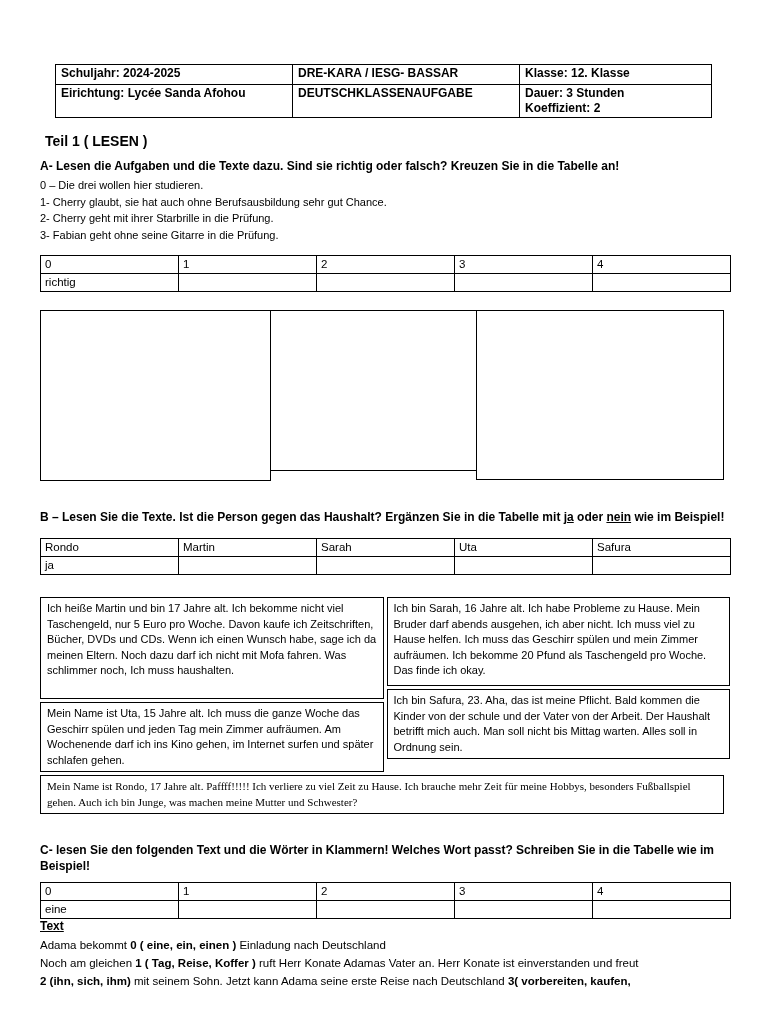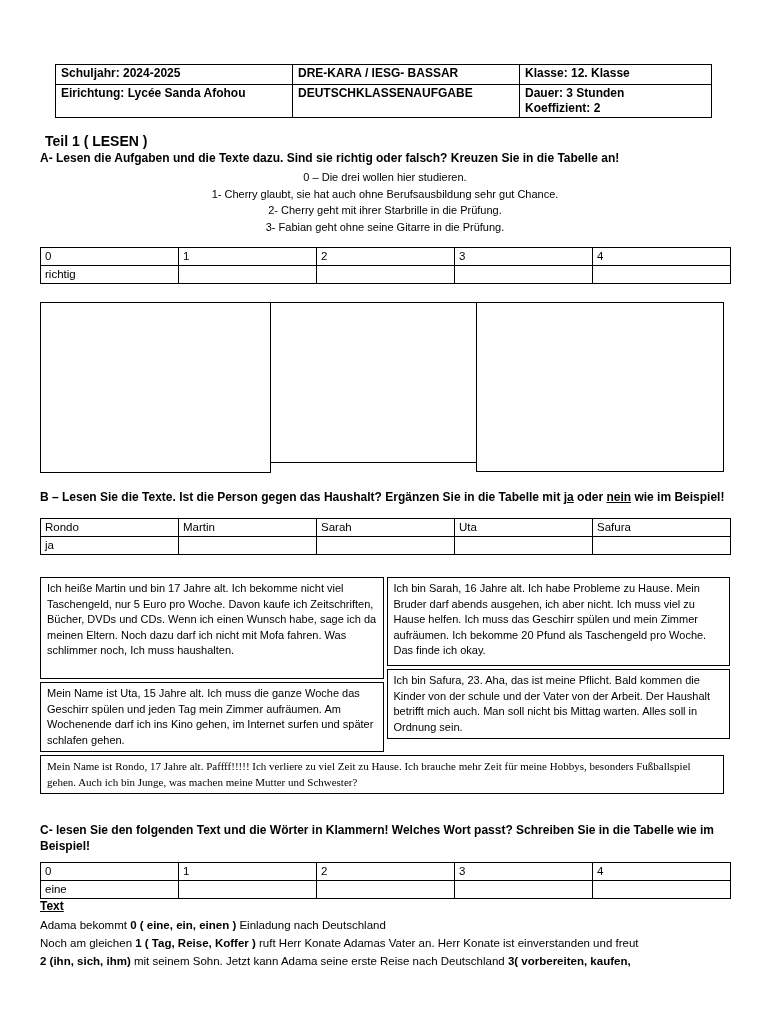--- a/index.html
+++ b/index.html
@@ -15,39 +15,39 @@
     overflow: hidden;
   }
   table { border-collapse: collapse; table-layout: fixed; }
   td { border: 1px solid #000; vertical-align: top; overflow: hidden; }
 
   
   .header-table { width: 656px; margin-left: 15px; font-size: 12px; font-weight: bold; padding-left: 33px; }
   .header-table td { padding: 1px 5px; height: 17px; line-height: 15px; }
 
   .teil-title { margin-top: 15px; margin-left: 5px; font-weight: bold; font-size: 14px; }
-  .section-instruction { font-weight: bold; font-size: 12px; margin-top: 1px; line-height: 16px; }
+  .section-instruction { font-weight: bold; font-size: 12px; margin-top: 9px; line-height: 16px; }
 
   .stmts { margin-top: 3px; }
-  .stmt { font-size: 11px; line-height: 16.5px; text-align: center; }
+  .stmt { font-size: 11px; line-height: 16.5px; }
   .serif-word { font-family: "Liberation Serif", serif; font-size: 12.5px; }
 
   .answer-table { width: 690px; font-size: 11.5px; }
   .answer-table td { padding: 1px 4px; height: 15px; line-height: 14px; }
   .table-a { margin-top: 12px; }
   .table-b { margin-top: 13px; }
   .table-c { margin-top: 8px; }
 
   .picture-row { margin-top: 18px; display: flex; align-items: flex-start; }
   .pic-box { border: 1px solid #000; box-sizing: border-box; background: #fff; }
   .pic-box-1 { width: 231px; height: 171px; }
   .pic-box-2 { width: 207px; height: 161px; margin-left: -1px; }
   .pic-box-3 { width: 248px; height: 170px; margin-left: -1px; }
 
-  .section-b-heading { margin-top: 16px; }
+  .section-b-heading { margin-top: 28px; }
   .u { text-decoration: underline; }
 
   .textbox-grid { margin-top: 22px; display: flex; gap: 3px; width: 690px; }
   .tb-col { display: flex; flex-direction: column; gap: 3px; width: 408px; }
   .tb {
     border: 1px solid #000;
     box-sizing: border-box;
     padding: 3px 6px;
     font-size: 11px;
     line-height: 15.5px;

